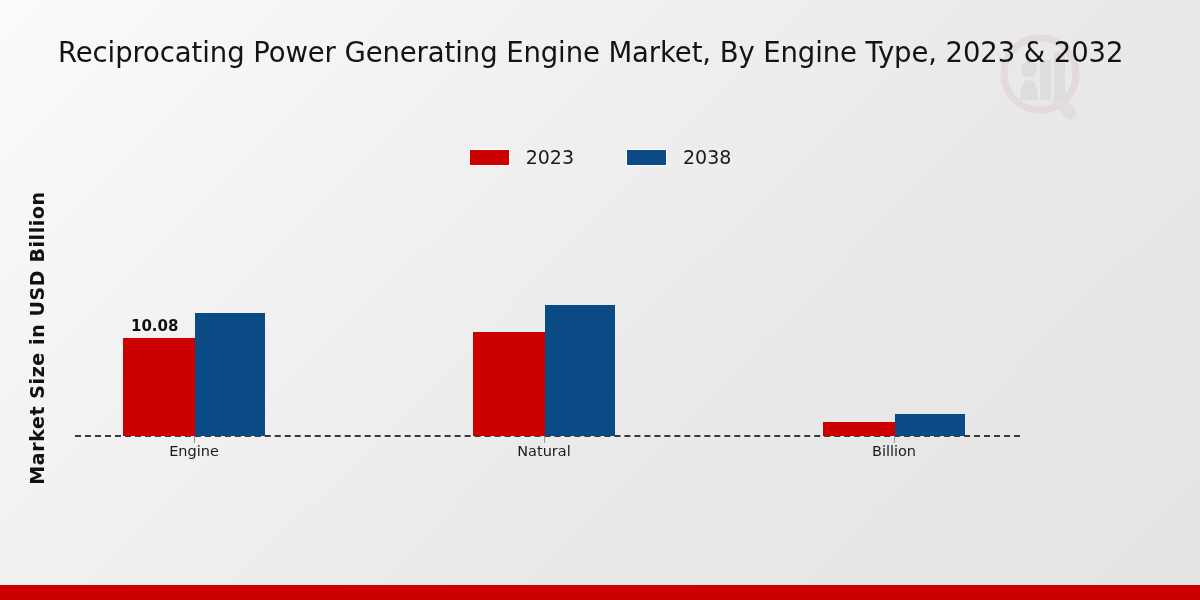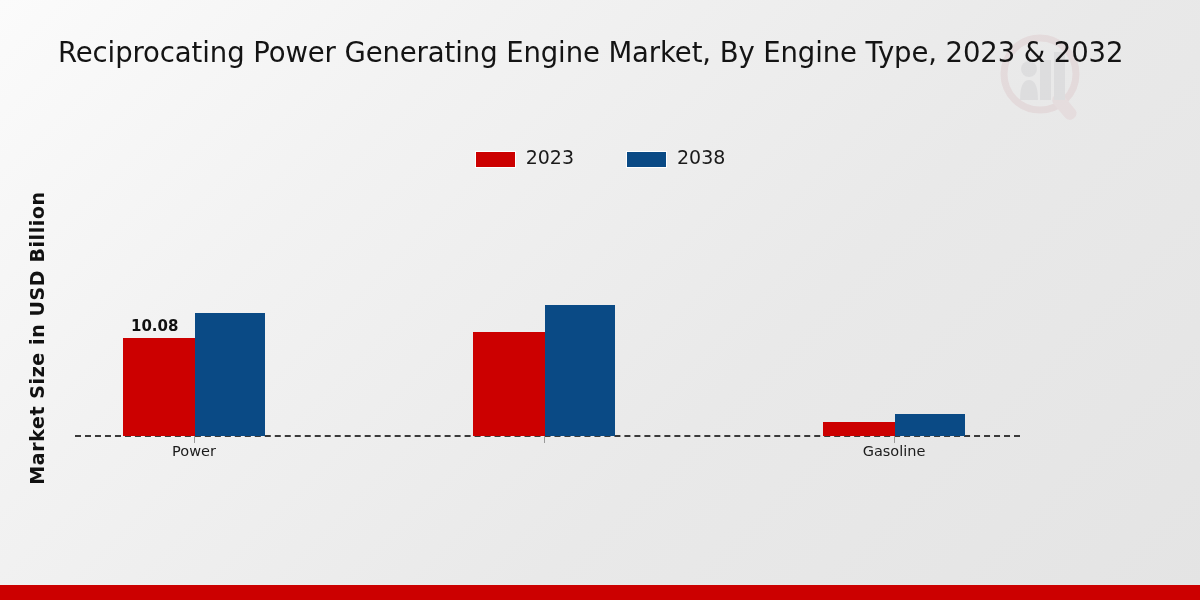--- a/index.html
+++ b/index.html
@@ -55,22 +55,22 @@
     left: 0;
     top: 146px;
     width: 1200px;
     display: flex;
     justify-content: center;
     align-items: center;
     gap: 52px;
   }
   .legend-item {
     display: flex;
-    align-items: flex-end;
-    gap: 10px;
+    align-items: center;
+    gap: 16px;
   }
   .legend-swatch {
     width: 41px;
     height: 17px;
     border: 1px solid #ffffff;
     display: block;
   }
   .legend-label {
     font-size: 19px;
     color: #1a1a1a;
@@ -187,33 +187,34 @@
 
   <div class="plot">
 
     <div class="axis-line"></div>
 
     <div class="bar-label" style="left:131px; top:301px;">10.08</div>
     <div class="bar red" style="left:123px; width:72px; height:98px;"></div>
     <div class="bar blue" style="left:195px; width:70px; height:123px;"></div>
     <div class="tick-mark" style="left:194px;"></div>
     <div class="cat-label" style="left:104px;">
-      <div>Power</div>
+      <div>Engine</div>
     </div>
 
     <div class="bar red" style="left:473px; width:72px; height:104px;"></div>
     <div class="bar blue" style="left:545px; width:70px; height:131px;"></div>
     <div class="tick-mark" style="left:544px;"></div>
     <div class="cat-label" style="left:454px;">
+      <div>Natural</div>
     </div>
 
     <div class="bar red" style="left:823px; width:72px; height:14px;"></div>
     <div class="bar blue" style="left:895px; width:70px; height:22px;"></div>
     <div class="tick-mark" style="left:894px;"></div>
     <div class="cat-label" style="left:804px;">
-      <div>Gasoline</div>
+      <div>Billion</div>
     </div>
 
   </div>
 
   <div class="bottom-band"></div>
 
 </div>
 
 </body></html>

